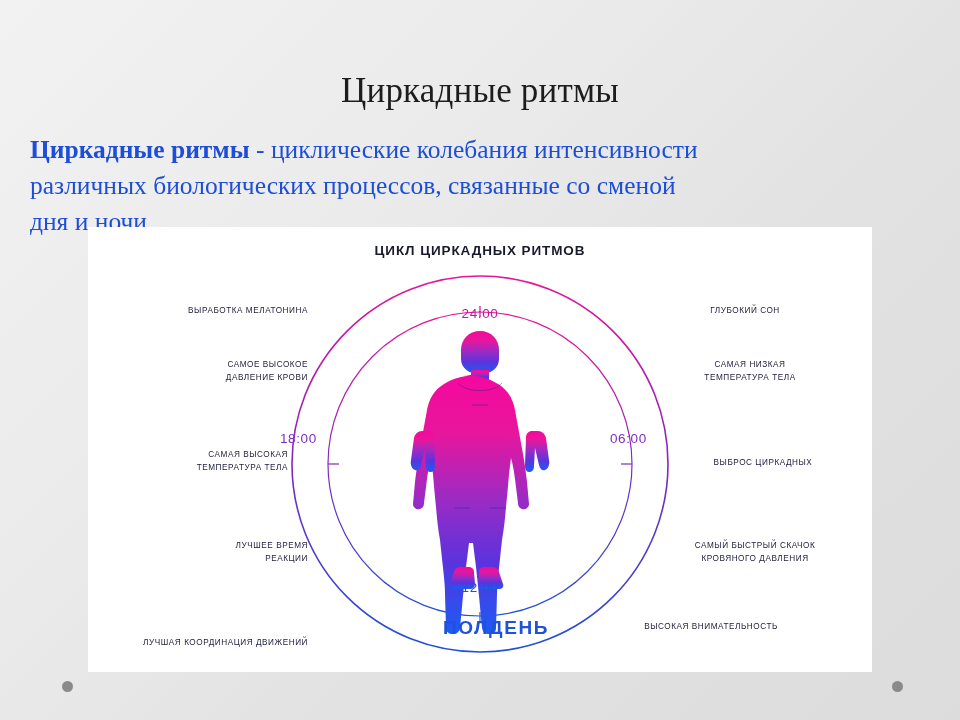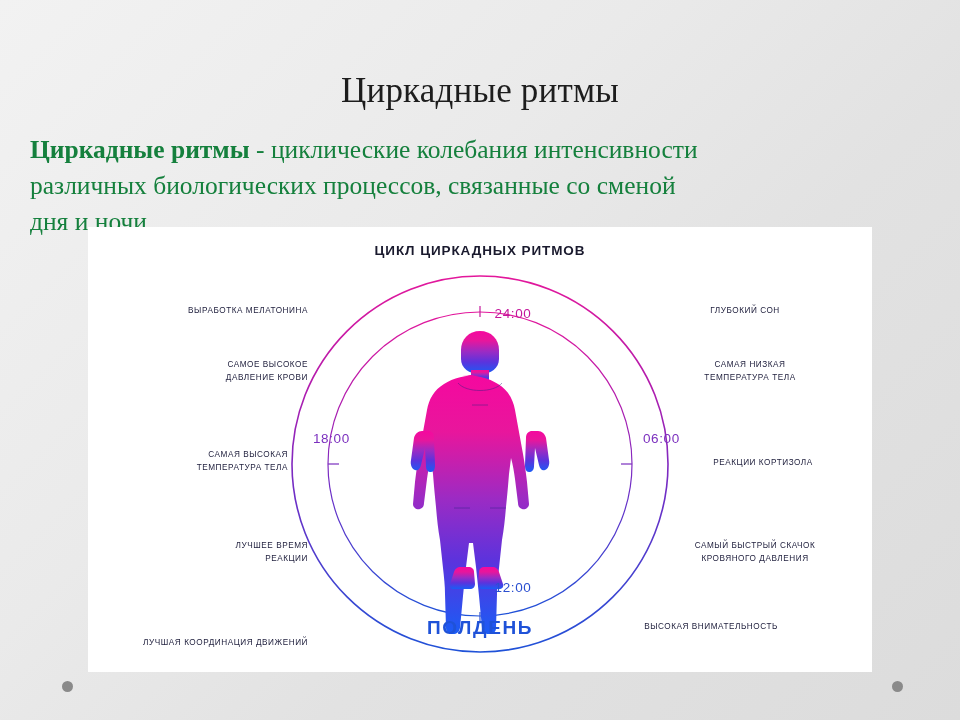--- a/index.html
+++ b/index.html
@@ -33,21 +33,21 @@
     letter-spacing: 0.2px;
   }
   .slide-body {
     position: absolute;
     top: 106px;
     left: 30px;
     width: 690px;
     font-family: "Liberation Serif", serif;
     font-size: 25.5px;
     line-height: 1.42;
-    color: #15803d;
+    color: #1d4ed8;
   }
   .slide-body b {
     font-weight: 700;
   }
 
   
   .panel {
     position: absolute;
     left: 88px;
     top: 227px;
@@ -103,29 +103,28 @@
   .cardinal {
     position: absolute;
     width: 784px;
     left: 0;
     text-align: center;
     font-size: 19px;
     font-weight: 700;
     letter-spacing: 1.6px;
   }
   .cardinal.midnight { top: 52px; color: #e3179b; }
-  .cardinal.noon     { top: 390px; color: #1f52d8; }
+  .cardinal.noon     { top: 390px; color: #1f52d8; margin-left: 16px; }
 
   
   .tme {
     position: absolute;
     font-size: 13.5px;
     font-weight: 400;
     letter-spacing: 0.6px;
-    padding-left: 33px;
   }
   .tme.t24 { top: 79px;  left: 0; width: 784px; text-align: center; color: #c4169b; }
   .tme.t12 { top: 353px; left: 0; width: 784px; text-align: center; color: #2b4fd0; }
   .tme.t18 { top: 204px; left: 192px; color: #7b2fbe; }
   .tme.t06 { top: 204px; left: 522px; color: #7b2fbe; text-align: center; }
 
   
   .dot {
     position: absolute;
     width: 11px;
@@ -248,21 +247,21 @@
 
       <div class="lbl left" style="left:8px; top:394px; width:212px;margin-top:16px;">ЛУЧШАЯ КООРДИНАЦИЯ ДВИЖЕНИЙ</div>
 
       <div class="lbl right" style="left:562px; top:78px; width:190px;">ГЛУБОКИЙ СОН</div>
 
       <div class="lbl right" style="left:562px; top:132px; width:200px;">
         <div>САМАЯ НИЗКАЯ</div>
         <div>ТЕМПЕРАТУРА ТЕЛА</div>
       </div>
 
-      <div class="lbl right" style="left:580px; top:230px; width:190px;">РЕАКЦИИ КОРТИЗОЛА</div>
+      <div class="lbl right" style="left:580px; top:230px; width:190px;">ВЫБРОС ЦИРКАДНЫХ</div>
 
       <div class="lbl right" style="left:562px; top:313px; width:210px;">
         <div>САМЫЙ БЫСТРЫЙ СКАЧОК</div>
         <div>КРОВЯНОГО ДАВЛЕНИЯ</div>
       </div>
 
       <div class="lbl right" style="left:500px; top:394px; width:210px;margin-left:18px;">ВЫСОКАЯ ВНИМАТЕЛЬНОСТЬ</div>
 
     </div>
   </div>

